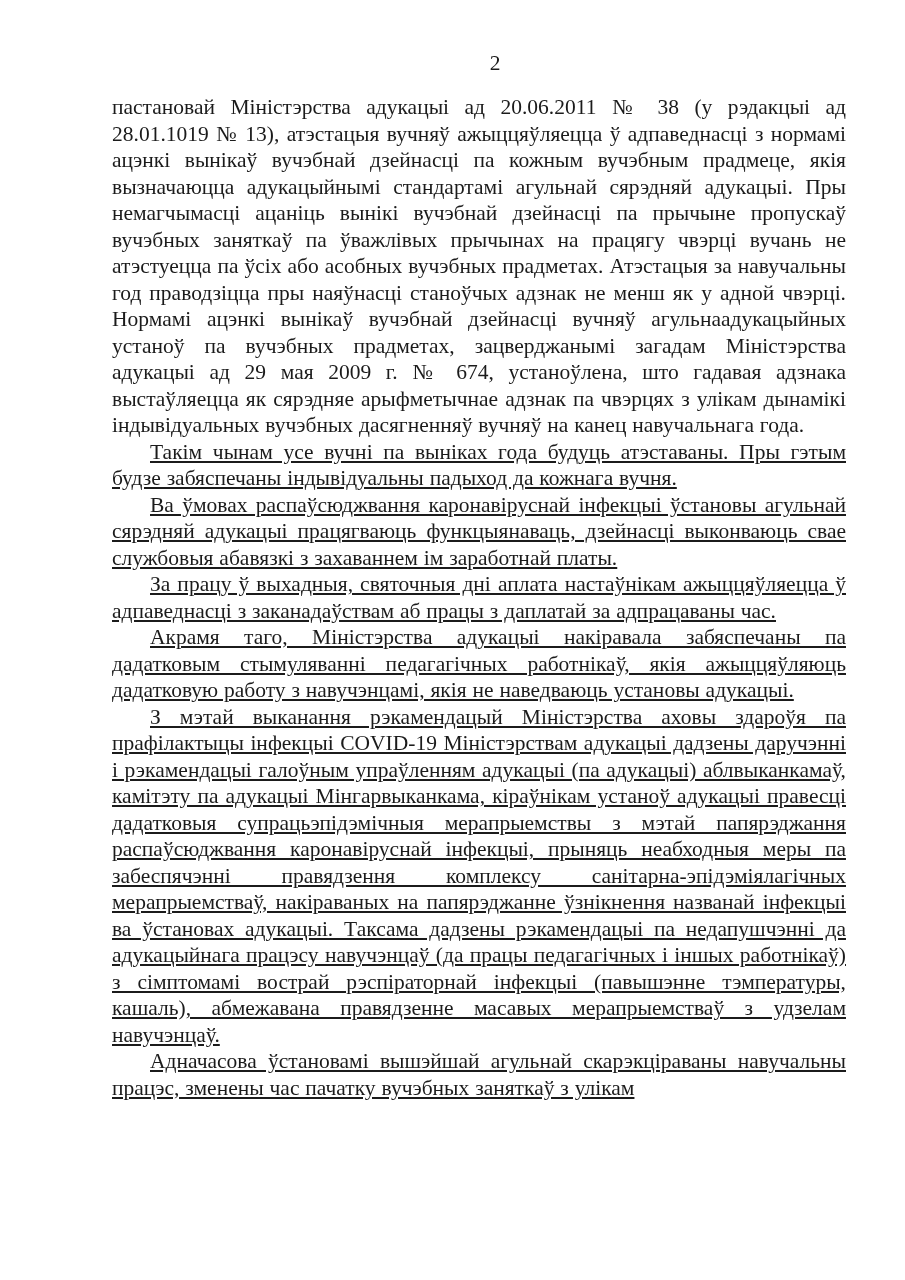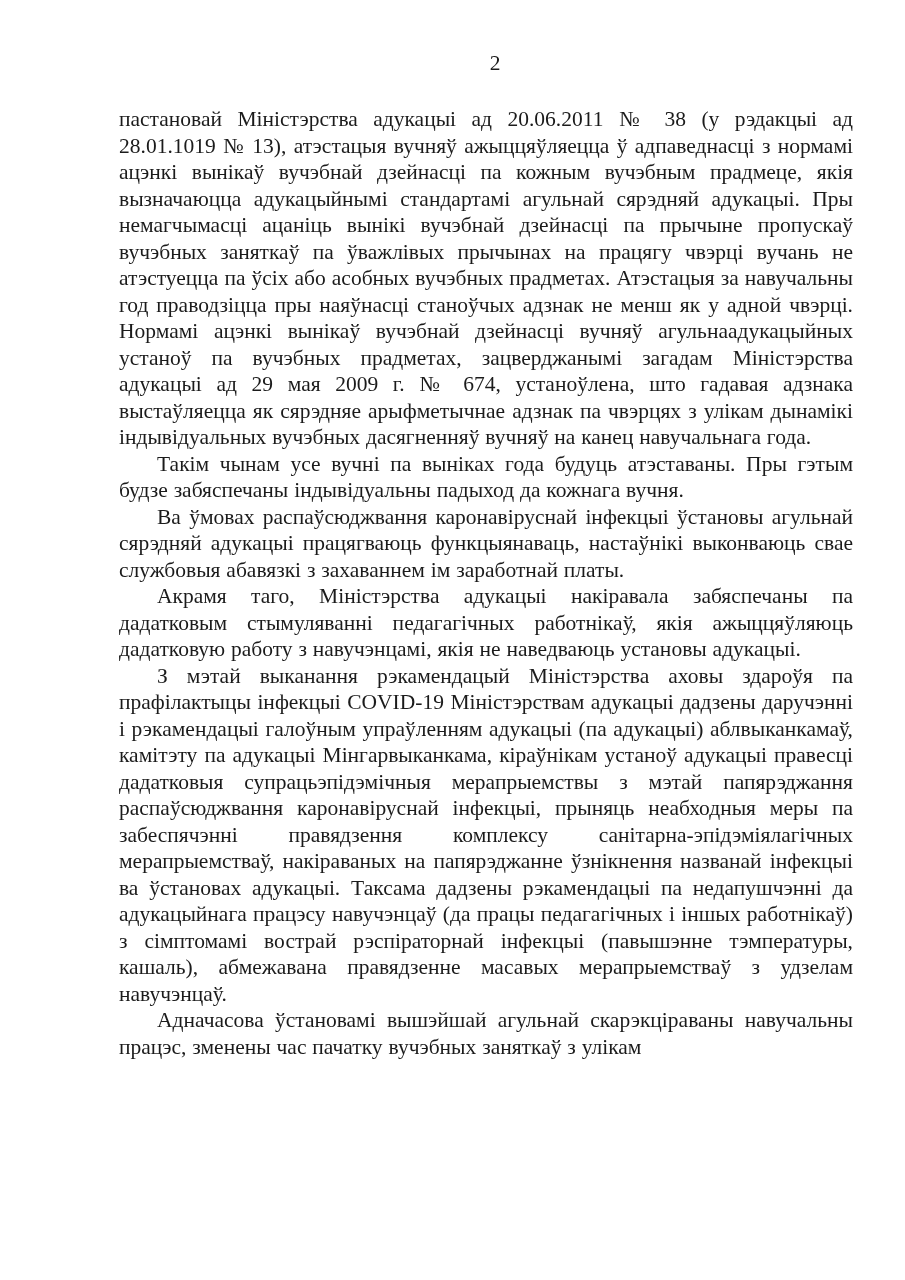--- a/index.html
+++ b/index.html
@@ -25,44 +25,45 @@
     width: 734px;
     text-align: center;
     font-family: "Liberation Serif", "DejaVu Serif", serif;
     font-size: 21.5px;
     line-height: 26px;
     color: #1b1b1b;
   }
   .text-block {
     position: absolute;
     top: 94px;
-    left: 119px;
+    left: 112px;
     width: 734px;
-    margin-top: 12px;
   }
   p.para {
     margin: 0;
     padding: 0;
     font-family: "Liberation Serif", "DejaVu Serif", serif;
     font-size: 21.5px;
     line-height: 26.5px;
     text-align: justify;
     color: #1b1b1b;
     word-spacing: 0.5px;
   }
   p.para.indented {
     text-indent: 38px;
+    text-decoration: underline;
   }
 </style>
 </head>
 <body>
 
 <div class="page">
   <div class="page-number">2</div>
   <div class="text-block" id="paragraphs">
       <p class="para">пастановай Міністэрства адукацыі ад 20.06.2011 № 38 (у рэдакцыі ад 28.01.1019 № 13), атэстацыя вучняў ажыццяўляецца ў адпаведнасці з нормамі ацэнкі вынікаў вучэбнай дзейнасці па кожным вучэбным прадмеце, якія вызначаюцца адукацыйнымі стандартамі агульнай сярэдняй адукацыі. Пры немагчымасці ацаніць вынікі вучэбнай дзейнасці па прычыне пропускаў вучэбных заняткаў па ўважлівых прычынах на працягу чвэрці вучань не атэстуецца па ўсіх або асобных вучэбных прадметах. Атэстацыя за навучальны год праводзіцца пры наяўнасці станоўчых адзнак не менш як у адной чвэрці. Нормамі ацэнкі вынікаў вучэбнай дзейнасці вучняў агульнаадукацыйных устаноў па вучэбных прадметах, зацверджанымі загадам Міністэрства адукацыі ад 29 мая 2009 г. № 674, устаноўлена, што гадавая адзнака выстаўляецца як сярэдняе арыфметычнае адзнак па чвэрцях з улікам дынамікі індывідуальных вучэбных дасягненняў вучняў на канец навучальнага года.</p>
       <p class="para indented">Такім чынам усе вучні па выніках года будуць атэставаны. Пры гэтым будзе забяспечаны індывідуальны падыход да кожнага вучня.</p>
-      <p class="para indented">Ва ўмовах распаўсюджвання каронавіруснай інфекцыі ўстановы агульнай сярэдняй адукацыі працягваюць функцыянаваць, настаўнікі выконваюць свае службовыя абавязкі з захаваннем ім заработнай платы.</p>
+      <p class="para indented">Ва ўмовах распаўсюджвання каронавіруснай інфекцыі ўстановы агульнай сярэдняй адукацыі працягваюць функцыянаваць, дзейнасці выконваюць свае службовыя абавязкі з захаваннем ім заработнай платы.</p>
+      <p class="para indented">За працу ў выхадныя, святочныя дні аплата настаўнікам ажыццяўляецца ў адпаведнасці з заканадаўствам аб працы з даплатай за адпрацаваны час.</p>
       <p class="para indented">Акрамя таго, Міністэрства адукацыі накіравала забяспечаны па дадатковым стымуляванні педагагічных работнікаў, якія ажыццяўляюць дадатковую работу з навучэнцамі, якія не наведваюць установы адукацыі.</p>
       <p class="para indented">З мэтай выканання рэкамендацый Міністэрства аховы здароўя па прафілактыцы інфекцыі COVID-19 Міністэрствам адукацыі дадзены даручэнні і рэкамендацыі галоўным упраўленням адукацыі (па адукацыі) аблвыканкамаў, камітэту па адукацыі Мінгарвыканкама, кіраўнікам устаноў адукацыі правесці дадатковыя супрацьэпідэмічныя мерапрыемствы з мэтай папярэджання распаўсюджвання каронавіруснай інфекцыі, прыняць неабходныя меры па забеспячэнні правядзення комплексу санітарна-эпідэміялагічных мерапрыемстваў, накіраваных на папярэджанне ўзнікнення названай інфекцыі ва ўстановах адукацыі. Таксама дадзены рэкамендацыі па недапушчэнні да адукацыйнага працэсу навучэнцаў (да працы педагагічных і іншых работнікаў) з сімптомамі вострай рэспіраторнай інфекцыі (павышэнне тэмпературы, кашаль), абмежавана правядзенне масавых мерапрыемстваў з удзелам навучэнцаў.</p>
       <p class="para indented">Адначасова ўстановамі вышэйшай агульнай скарэкціраваны навучальны працэс, зменены час пачатку вучэбных заняткаў з улікам</p>
     </div>
 </div>
 
 </body></html>

